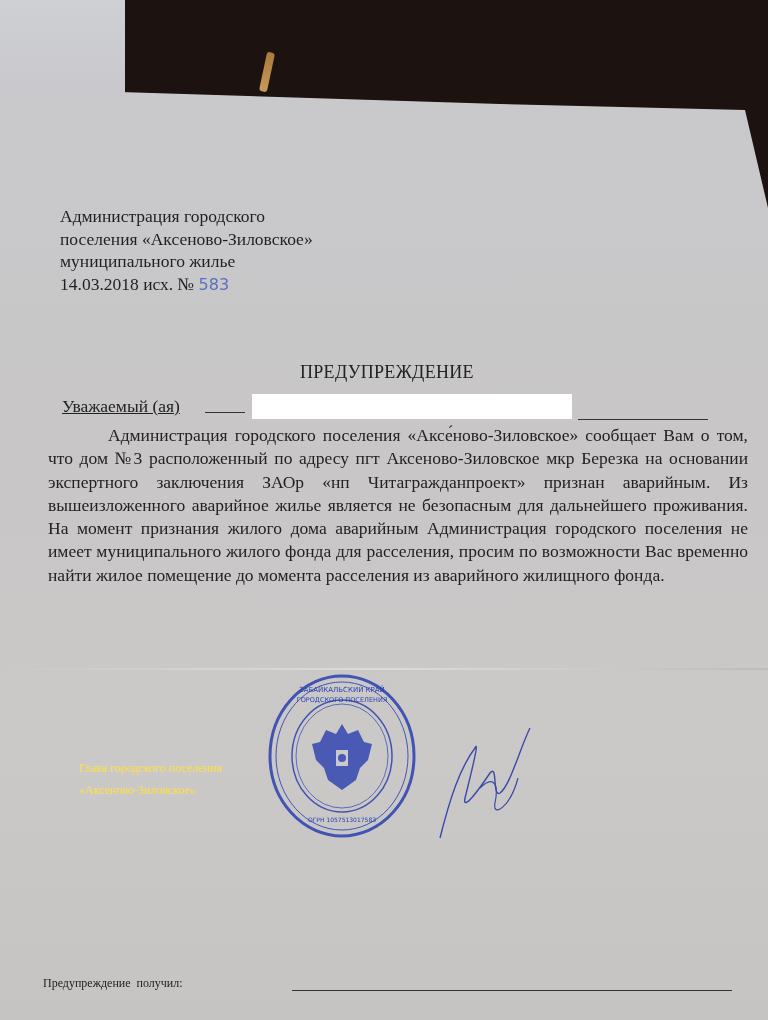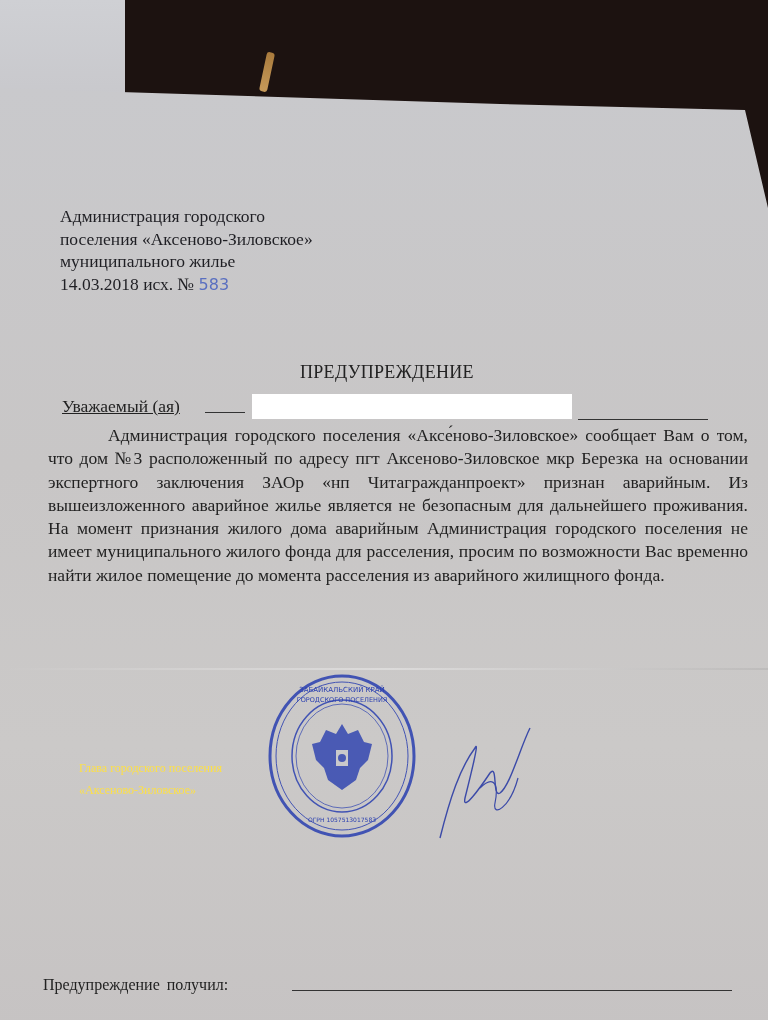--- a/index.html
+++ b/index.html
@@ -44,21 +44,21 @@
     }
     .body-text p { margin:0; text-indent:60px; }
     .signature-block {
       position:absolute; left:43px; top:757px; font-size:12px; line-height:22px; color:#fde047;margin-left:36px;
     }
     .stamp {
       position:absolute; left:266px; top:672px; width:152px; height:168px;
     }
     .sig { position:absolute; left:420px; top:718px; width:120px; height:130px; }
     .received {
-      position:absolute; left:43px; top:976px; font-size:16px; color:#222; word-spacing:3px;
+      position:absolute; left:43px; top:976px; font-size:12px; color:#222; word-spacing:3px;
     }
     .received-line { position:absolute; left:292px; top:990px; width:440px; height:1px; background:#333; }
   </style>
 </head>
 <body>
 
 <div class="backdrop-paper"></div>
 <div class="wood-chip"></div>
 
 <div class="sheet"></div>

